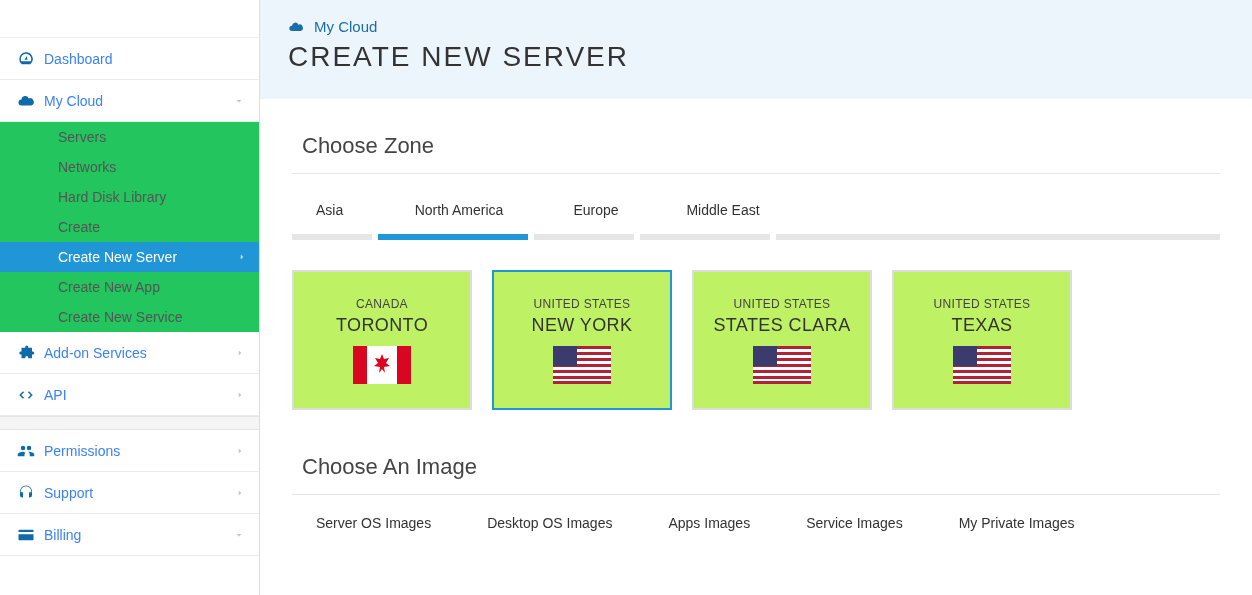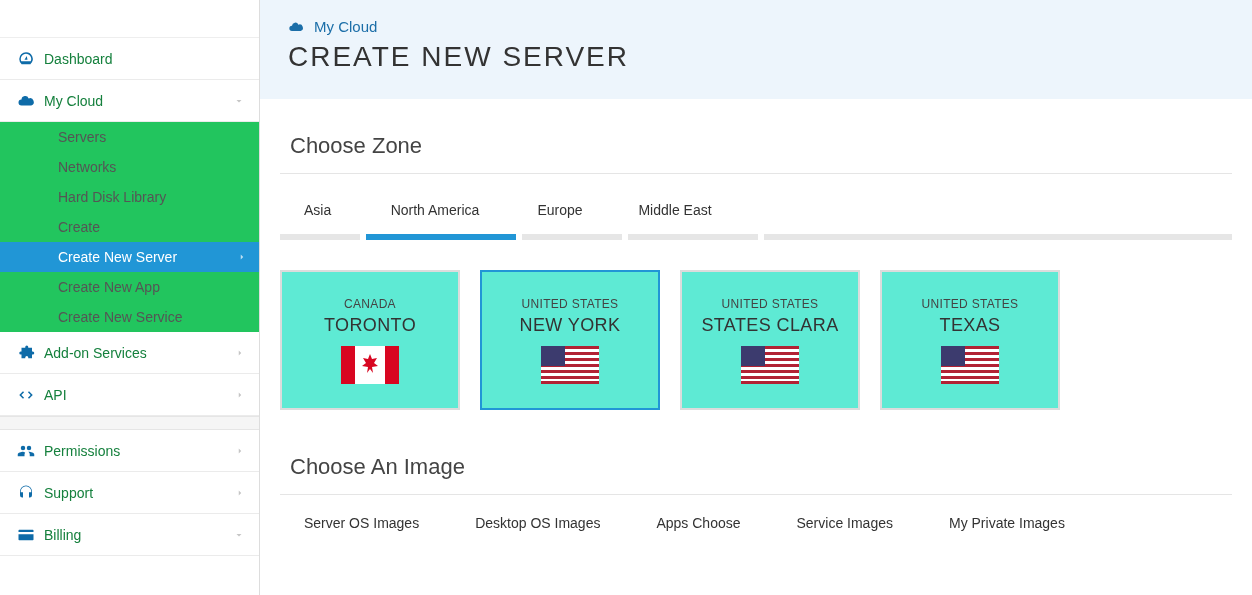--- a/index.html
+++ b/index.html
@@ -1,51 +1,51 @@
 <!DOCTYPE html>
 <html><head>
 <meta charset="utf-8">
 <style>
 * { margin: 0; padding: 0; box-sizing: border-box; }
 body { font-family: -apple-system, BlinkMacSystemFont, "Segoe UI", Arial, sans-serif; font-size: 14px; color: #333; background: #fff; width: 1252px; height: 595px; overflow: hidden; }
 .wrap { display: flex; height: 100%; }
 .sidebar { width: 260px; border-right: 1px solid #ddd; background: #fff; overflow-y: auto; }
 .side-spacer { height: 38px; border-bottom: 1px solid #eee; }
-.side-item { display: flex; align-items: center; height: 42px; padding: 0 14px; border-bottom: 1px solid #ebebeb; color: #15803d; cursor: pointer; position: relative; }
+.side-item { display: flex; align-items: center; height: 42px; padding: 0 14px; border-bottom: 1px solid #ebebeb; color: #3b82f6; cursor: pointer; position: relative; }
 .side-item .icon { width: 24px; color: #0e6ba8; display: inline-flex; justify-content: center; }
 .side-item .label { flex: 1; margin-left: 6px; }
 .side-chevron { color: #c5c5c5; }
 .sub-list { background: #22c55e; }
 .sub-item { display: flex; align-items: center; height: 30px; padding: 0 14px 0 58px; color: #555; cursor: pointer; position: relative; }
 .sub-item.active { background: #2196d6; color: #fff; }
 .sub-chevron { position: absolute; right: 12px; color: rgba(255,255,255,0.7); }
 .side-gap { height: 14px; background: #f5f5f5; border-top: 1px solid #e5e5e5; border-bottom: 1px solid #e5e5e5; }
 
 .main { flex: 1; overflow-y: auto; }
 .header { background: #edf5fc; padding: 18px 28px 26px; }
 .crumb { color: #1b6ea8; font-size: 15px; display: flex; align-items: center; gap: 10px; }
 .crumb .cicon { color: #1b6ea8; }
 .title { font-size: 28px; font-weight: 400; letter-spacing: 2px; color: #333; margin-top: 6px; }
 
-.section { padding: 26px 20px 10px; }
+.section { padding: 26px 32px 10px; }
 .section-head { font-size: 22px; font-weight: 400; color: #444; padding: 8px 10px 14px; border-bottom: 1px solid #e5e5e5; }
 
-.region-tabs { display: flex; gap: 0; margin-top: 22px; }
+.region-tabs { display: flex; gap: 12px; margin-top: 22px; }
 .region-tab { flex: 0 0 auto; padding: 6px 0 16px; color: #333; cursor: pointer; text-align: center; }
 .region-bars { display: flex; gap: 6px; margin-top: 0; }
 .bar { height: 6px; background: #e6e6e6; }
 .bar.active { background: #2196d6; }
 .bar.b0 { width: 80px; }
 .bar.b1 { width: 150px; }
 .bar.b2 { width: 100px; }
 .bar.b3 { width: 130px; }
 .bar.b4 { flex: 1; }
 
 .zone-cards { display: flex; gap: 20px; margin-top: 30px; flex-wrap: wrap; }
-.zone-card { width: 180px; height: 140px; border: 2px solid #dcdcdc; display: flex; flex-direction: column; align-items: center; justify-content: center; gap: 4px; cursor: pointer; background: #5eead4; }
+.zone-card { width: 180px; height: 140px; border: 2px solid #dcdcdc; display: flex; flex-direction: column; align-items: center; justify-content: center; gap: 4px; cursor: pointer; background: #bef264; }
 .zone-card.selected { border-color: #2196d6; }
 .zone-country { font-size: 12px; letter-spacing: 0.3px; color: #444; }
 .zone-city { font-size: 18px; letter-spacing: 0.4px; color: #333; margin-bottom: 6px; }
 
 .flag { width: 58px; height: 38px; display: inline-block; }
 
 .image-tabs { display: flex; gap: 56px; padding: 20px 24px 0; color: #333; }
 .image-tab { cursor: pointer; }
 
 svg { display: block; }
@@ -283,19 +283,19 @@
           </span>
         </div>
       </div>
     </div>
 
     <div class="section">
       <div class="section-head">Choose An Image</div>
       <div class="image-tabs">
         <div class="image-tab"><span>Server OS Images</span></div>
         <div class="image-tab"><span>Desktop OS Images</span></div>
-        <div class="image-tab"><span>Apps Choose</span></div>
+        <div class="image-tab"><span>Apps Images</span></div>
         <div class="image-tab"><span>Service Images</span></div>
         <div class="image-tab"><span>My Private Images</span></div>
       </div>
     </div>
   </div>
 </div>
 
 </body></html>

